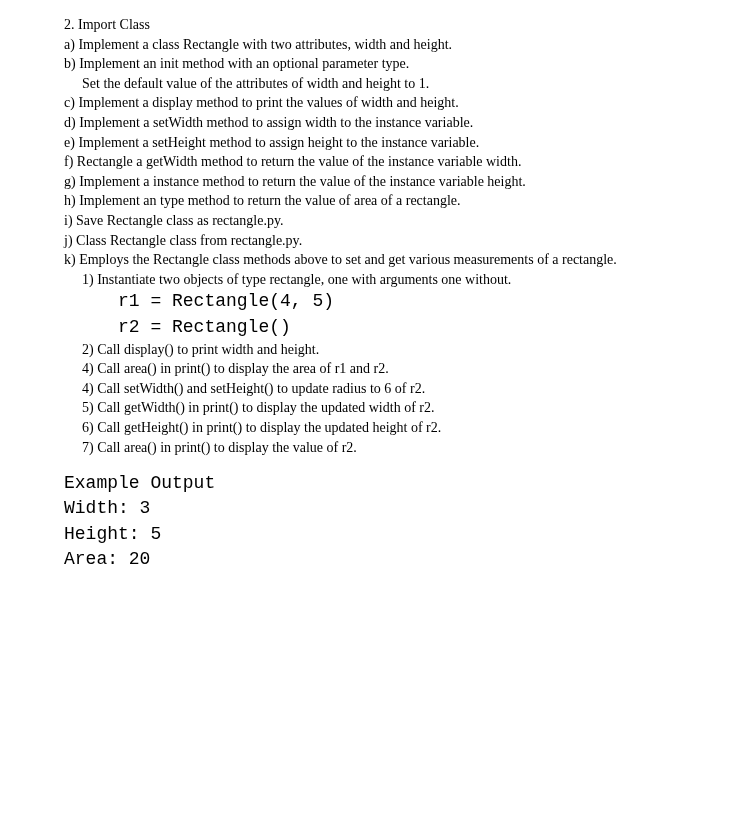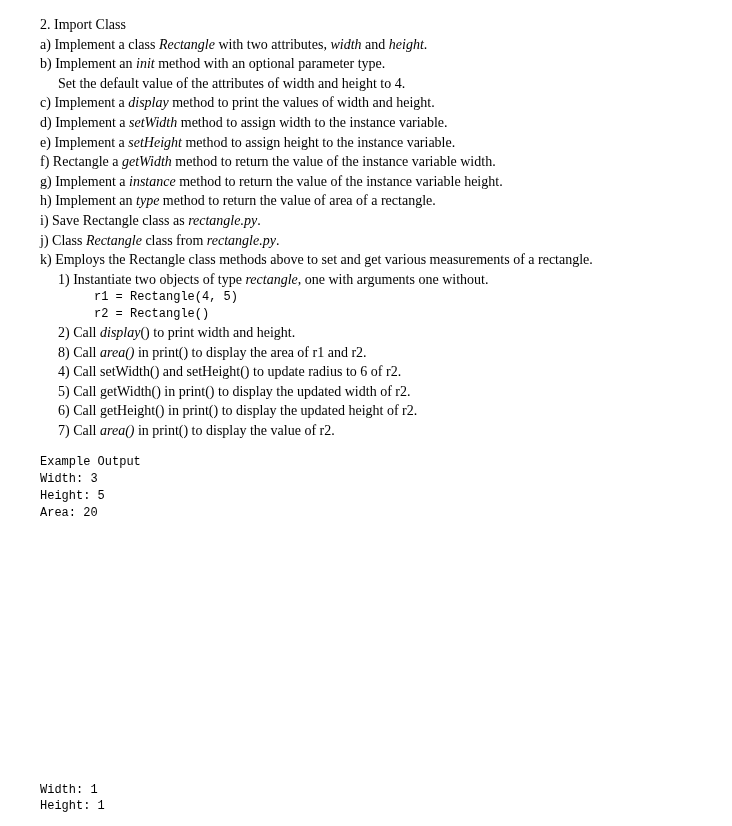--- a/index.html
+++ b/index.html
@@ -6,44 +6,44 @@
     margin: 0;
     padding: 15px 40px 20px 40px;
     font-family: "Times New Roman", Times, serif;
     font-size: 14px;
     color: #000;
     background: #fff;
     width: 732px;
     box-sizing: border-box;
     line-height: 1.4;
   }
-  .line { display: block; }
+  .line { display: block; margin-left: 24px; }
   .indent-1 { padding-left: 18px; }
   .indent-3 { padding-left: 54px; }
-  .italic { font-style: italic; }
+  .italic { }
   .mono {
     font-family: "Courier New", Courier, monospace;
-    font-size: 12px;
+    font-size: 18px;
   }
   .spacer-large { height: 260px; }
   .spacer-small { height: 14px; }
 </style>
 </head>
 <body>
 
 <div class="line">2. Import Class</div>
 
 <div class="line">
   <span>a) Implement a class </span><span class="italic">Rectangle</span><span> with two attributes, </span><span class="italic">width</span><span> and </span><span class="italic">height</span><span>.</span>
 </div>
 
 <div class="line">
   <span>b) Implement an </span><span class="italic">init</span><span> method with an optional parameter type.</span>
 </div>
-<div class="line indent-1">Set the default value of the attributes of width and height to 4.</div>
+<div class="line indent-1">Set the default value of the attributes of width and height to 1.</div>
 
 <div class="line">
   <span>c) Implement a </span><span class="italic">display</span><span> method to print the values of width and height.</span>
 </div>
 
 <div class="line">
   <span>d) Implement a </span><span class="italic">setWidth</span><span> method to assign width to the instance variable.</span>
 </div>
 
 <div class="line">
@@ -77,21 +77,21 @@
 </div>
 
 <div class="line indent-3 mono">r1 = Rectangle(4, 5)</div>
 <div class="line indent-3 mono">r2 = Rectangle()</div>
 
 <div class="line indent-1">
   <span>2) Call </span><span class="italic">display</span><span>() to print width and height.</span>
 </div>
 
 <div class="line indent-1">
-  <span>8) Call </span><span class="italic">area()</span><span> in print() to display the area of r1 and r2.</span>
+  <span>4) Call </span><span class="italic">area()</span><span> in print() to display the area of r1 and r2.</span>
 </div>
 
 <div class="line indent-1">4) Call setWidth() and setHeight() to update radius to 6 of r2.</div>
 <div class="line indent-1">5) Call getWidth() in print() to display the updated width of r2.</div>
 <div class="line indent-1">6) Call getHeight() in print() to display the updated height of r2.</div>
 
 <div class="line indent-1">
   <span>7) Call </span><span class="italic">area()</span><span> in print() to display the value of r2.</span>
 </div>
 

